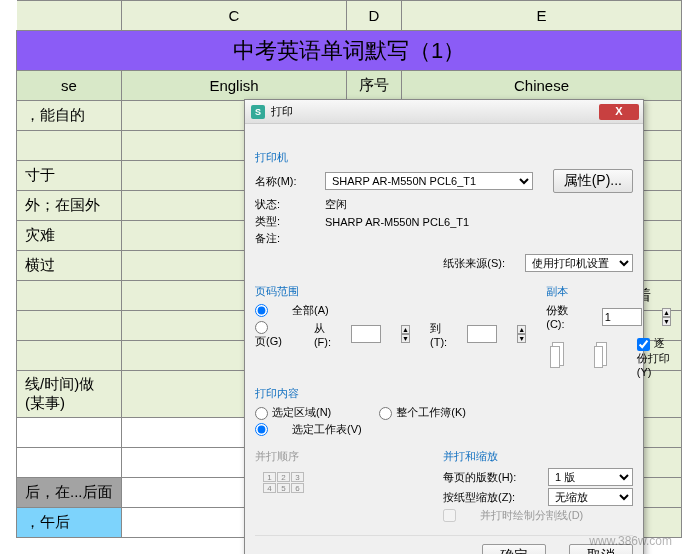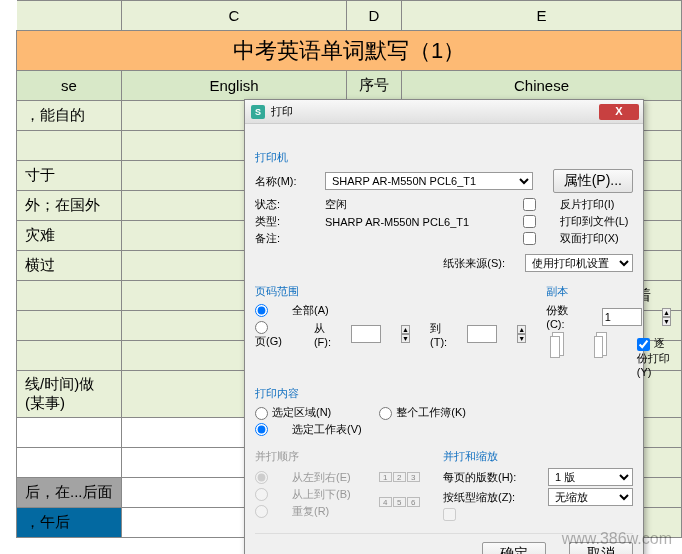--- a/index.html
+++ b/index.html
@@ -1,21 +1,21 @@
 <!DOCTYPE html>
 <html><head>
 <meta charset="utf-8">
 <style>
 * { box-sizing: border-box; margin: 0; padding: 0; }
 body { font-family: SimSun, "Microsoft YaHei", sans-serif; font-size: 12px; background: #fff; width: 682px; height: 554px; overflow: hidden; position: relative; }
 .sheet { position: absolute; top: 0; left: 0; right: 0; bottom: 0; }
 table { border-collapse: collapse; width: 100%; }
 td, th { border: 1px solid #888; padding: 4px 8px; height: 30px; background: #e8f0d8; font-size: 15px; }
 .col-head { background: #dce8f0; text-align: center; height: 22px; font-size: 13px; }
-.title-row td { background: #fdba74; text-align: center; font-size: 22px; height: 40px; }
+.title-row td { background: #8b5cf6; text-align: center; font-size: 22px; height: 40px; }
 .header-row td { background: #d8e8c8; text-align: center; font-size: 15px; }
 .num-cell { text-align: center; width: 45px; }
 .dialog { position: absolute; left: 244px; top: 99px; width: 400px; background: #f0f0f0; border: 1px solid #888; box-shadow: 2px 2px 6px rgba(0,0,0,.3); font-size: 11px; }
 .titlebar { height: 24px; background: linear-gradient(#f8f8f8,#e0e0e0); display: flex; align-items: center; padding: 0 4px 0 6px; border-bottom: 1px solid #ccc; }
 .titlebar .ticon { width: 14px; height: 14px; background: #3a9; border-radius: 2px; margin-right: 6px; display:flex;align-items:center;justify-content:center;color:#fff;font-size:9px;font-weight:bold; }
 .titlebar .ttitle { flex: 1; }
 .titlebar .close { width: 40px; height: 16px; background: #c84040; color: #fff; text-align: center; border-radius: 2px; line-height: 15px; font-weight: bold; }
 .dbody { padding: 20px 10px 10px; }
 .grp-label { color: #1270c0; margin: 6px 0 4px; }
 .row { display: flex; align-items: center; margin: 2px 0; gap: 20px; }
@@ -24,21 +24,21 @@
 .btn { font-size: 14px; padding: 2px 10px; border: 1px solid #999; background: linear-gradient(#fafafa,#e4e4e4); border-radius: 2px; }
 .cols { display: flex; gap: 20px; }
 .spin { width: 14px; height: 18px; display: inline-flex; flex-direction: column; }
 .spin span { flex:1; border:1px solid #999; background:#eee; font-size:7px; text-align:center; line-height:7px; }
 input[type=radio], input[type=checkbox] { margin-right: 4px; vertical-align: middle; }
 .dim { color: #999; }
 .footer { text-align: right; margin-top: 10px; padding-top: 8px; border-top: 1px solid #ddd; }
 .page-icon { display:inline-block; border:1px solid #aaa; background:#fff; }
 .mini-grid { display:grid; grid-template-columns: repeat(3, 13px); gap:1px; }
 .mini-grid span { width:13px; height:10px; border:1px solid #bbb; text-align:center; font-size:8px; line-height:9px; color:#888; }
-.watermark { position:absolute; font-size:16px; color:rgba(0,0,0,.3); }
+.watermark { position:absolute; font-size:12px; color:rgba(0,0,0,.3); }
 </style>
 </head>
 <body>
 
 <div class="sheet">
 <table>
 <tbody>
         <tr class="col-head">
           <td style="width:12px;border:0;background:#fff"></td>
           <td style="width:105px;border-left:0"></td>
@@ -143,21 +143,21 @@
         </tr>
 <tr>
           <td style="border:0;background:#fff"></td>
           <td style="background:#a3a3a3">后，在...后面</td>
           <td style="background:#fff"></td>
           <td class="num-cell">67</td>
           <td>[ə'sistənt] n 助手, 助理</td>
         </tr>
 <tr>
           <td style="border:0;background:#fff"></td>
-          <td style="background:#0369a1">，午后</td>
+          <td style="background:#7dd3fc">，午后</td>
           <td style="background:#fff"></td>
           <td class="num-cell">68</td>
           <td>[æt] prep在</td>
         </tr>
 </tbody>
     </table>
 </div>
 
 <div class="dialog">
   <div class="titlebar">
@@ -179,34 +179,20 @@
             <span>空闲</span>
           </div>
         <div class="row">
             <span class="lbl">类型:</span>
             <span>SHARP AR-M550N PCL6_T1</span>
           </div>
         <div class="row">
             <span class="lbl">备注:</span>
           </div>
       </div>
-      <div style="width:110px">
-        <label class="row">
-            <input type="checkbox" style="">
-            <span>反片打印(I)</span>
-          </label>
-        <label class="row">
-            <input type="checkbox" style="">
-            <span>打印到文件(L)</span>
-          </label>
-        <label class="row">
-            <input type="checkbox" style="">
-            <span>双面打印(X)</span>
-          </label>
-      </div>
     </div>
     <div class="row" style="justify-content:flex-end;margin-top:6px">
       <span>纸张来源(S):</span>
       <select style="width:108px"><option>使用打印机设置</option></select>
     </div>
 
     <div class="cols" style="margin-top:6px">
       <div style="flex:1">
         <div class="grp-label">页码范围</div>
         <label class="row">
@@ -232,21 +218,21 @@
       <div style="width:160px">
         <div class="grp-label">副本</div>
         <div class="row">
           <span>份数(C):</span>
           <input type="text" style="width: 40px; margin-left: 8px;" value="1">
             <div class="spin">
               <span>▲</span>
               <span>▼</span>
             </div>
         </div>
-        <div class="row" style="margin-top:6px;align-items:flex-start">
+        <div class="row" style="margin-top:6px;align-items:center">
           <span class="page-icon" style="width:18px;height:22px;margin-left:4px;box-shadow:3px -3px 0 #fff,3px -3px 0 1px #aaa"></span>
           <span class="page-icon" style="width:18px;height:22px;margin-left:14px;box-shadow:3px -3px 0 #fff,3px -3px 0 1px #aaa"></span>
           <label style="margin-left:14px"><input type="checkbox" checked="" style=""><span>逐份打印(Y)</span></label>
         </div>
       </div>
     </div>
 
     <div class="grp-label">打印内容</div>
     <div class="row">
       <label><input type="radio" name="ct" style=""><span>选定区域(N)</span></label>
@@ -254,34 +240,20 @@
     </div>
     <label class="row">
         <input type="radio" name="ct" checked="" style="">
         <span>选定工作表(V)</span>
       </label>
 
     <div class="cols" style="margin-top:6px">
       <div style="flex:1">
         <div class="grp-label dim">并打顺序</div>
         <div class="cols">
-          <div>
-            <label class="row dim">
-                <input type="radio" disabled="" checked="" style="">
-                <span>从左到右(E)</span>
-              </label>
-            <label class="row dim">
-                <input type="radio" disabled="" style="">
-                <span>从上到下(B)</span>
-              </label>
-            <label class="row dim">
-                <input type="radio" disabled="" style="">
-                <span>重复(R)</span>
-              </label>
-          </div>
           <div class="mini-grid" style="margin-left:8px;margin-top:4px">
               <span>1</span>
               <span>2</span>
               <span>3</span>
               <span>4</span>
               <span>5</span>
               <span>6</span>
             </div>
         </div>
       </div>
@@ -290,20 +262,21 @@
         <div class="row">
             <span style="width:85px">每页的版数(H):</span>
             <select style="flex:1"><option>1 版</option></select>
           </div>
         <div class="row">
             <span style="width:85px">按纸型缩放(Z):</span>
             <select style="flex:1"><option>无缩放</option></select>
           </div>
         <label class="row dim">
             <input type="checkbox" disabled="" style="">
+            <span>并打时绘制分割线(D)</span>
           </label>
       </div>
     </div>
 
     <div class="footer">
       <button class="btn" style="margin-right:20px;width:64px">确定</button>
       <button class="btn" style="width:64px">取消</button>
     </div>
   </div>
 </div>

